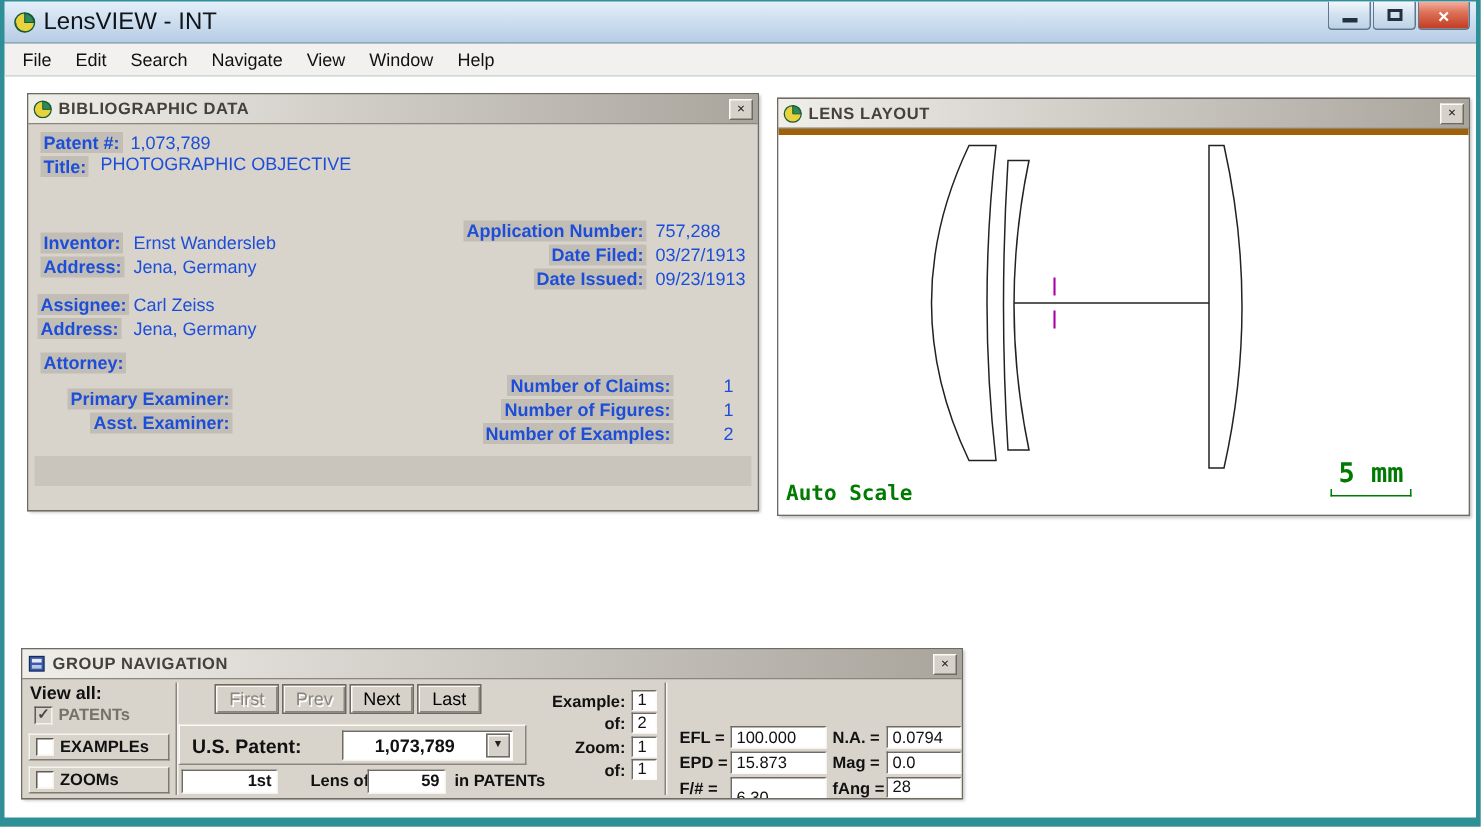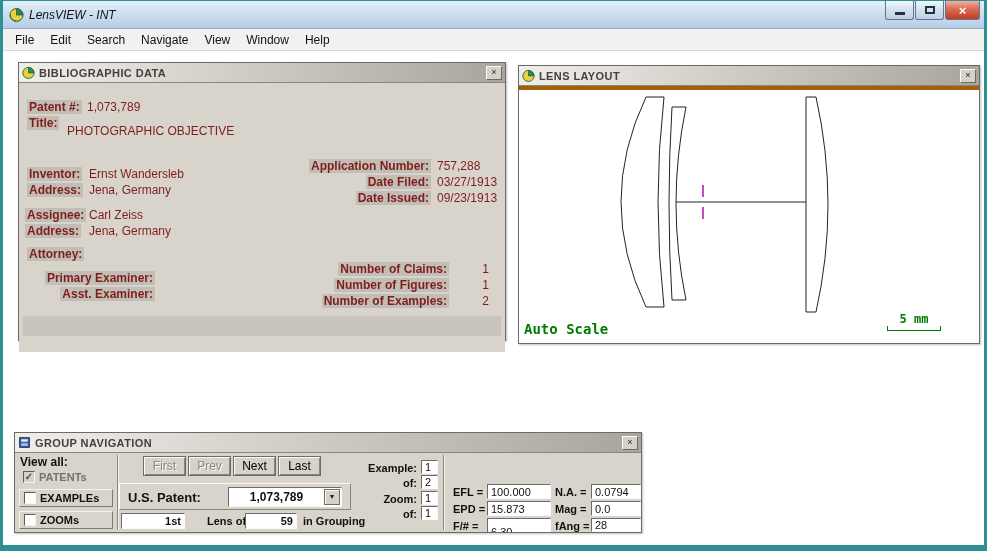--- a/index.html
+++ b/index.html
@@ -3,21 +3,21 @@
 <meta charset="utf-8">
 <style>
   *{margin:0;padding:0;box-sizing:border-box;}
   body{font-family:"Liberation Sans",sans-serif;background:#7a8a92;}
   #app{position:relative;width:987px;height:551px;background:#2e8f96;overflow:hidden;}
 
   
   .titlebar{position:absolute;left:3px;top:1px;right:3px;height:28px;
     background:linear-gradient(to bottom,#e4effa 0%,#cfdff0 45%,#b7cde5 100%);
     border-bottom:1px solid #96a8ba;display:flex;align-items:center;padding:0 6px;gap:5px;}
-  .title-text{font-size:12px;color:#10141a;font-style:italic;}
+  .title-text{font-size:16px;color:#10141a;}
   .win-controls{position:absolute;top:0;right:4px;display:flex;}
   .wc{width:29px;height:19px;border:1px solid #5f7890;border-top:none;border-radius:0 0 3px 3px;
     background:linear-gradient(to bottom,#f4f8fc,#d4e2f0 45%,#bdd2e6);margin-left:1px;position:relative;cursor:default;}
   .wc.close{width:35px;background:linear-gradient(to bottom,#f2b2a2,#dd7258 40%,#c13c22);
     color:#fff;font-weight:bold;font-size:13px;line-height:17px;text-align:center;}
   .glyph-min{position:absolute;left:9px;bottom:4px;width:10px;height:3px;background:#20313f;}
   .glyph-max{position:absolute;left:9px;top:5px;width:10px;height:8px;border:2px solid #20313f;}
 
   .menubar{position:absolute;left:3px;top:29px;right:3px;height:22px;background:#f2f1f0;
     border-bottom:1px solid #d9d7d5;display:flex;align-items:center;padding-left:4px;}
@@ -29,32 +29,32 @@
   .cwin{position:absolute;background:#d8d4cc;border:1px solid #6e6a64;box-shadow:1px 1px 2px rgba(0,0,0,.25);}
   .cwin-title{height:20px;display:flex;align-items:center;gap:4px;padding:0 3px;
     background:linear-gradient(to right,#f0eee9 0%,#a9a59d 100%);
     border-bottom:1px solid #8a867e;font-weight:bold;font-size:11px;color:#44413a;letter-spacing:.4px;}
   .cwin-title .ctitle{white-space:nowrap;}
   .cclose{margin-left:auto;width:16px;height:14px;background:#d6d2ca;border:1px solid;
     border-color:#fbfaf6 #6e6a64 #6e6a64 #fbfaf6;font-size:9px;line-height:11px;text-align:center;color:#222;cursor:default;}
   .cbody{position:relative;overflow:hidden;}
 
   
-  .biblio-body{height:257px;background:#d8d4cc;font-size:12px;color:#7f1d1d;margin-top:12px;}
+  .biblio-body{height:257px;background:#d8d4cc;font-size:12px;color:#1d4ed8;}
   .b-lbl{position:absolute;font-weight:bold;background:#c2beb5;padding:0 2px;white-space:nowrap;}
   .b-val{position:absolute;white-space:nowrap;}
   .b-strip{position:absolute;left:4px;right:4px;bottom:16px;height:20px;background:#c9c5bd;}
 
   
   .lens-body{height:257px;background:#ffffff;border-top:4px solid #a16207;}
   .lens-svg{position:absolute;left:0;top:0;}
   .auto-scale{position:absolute;left:5px;bottom:6px;color:#007a00;font-family:"DejaVu Sans Mono",monospace;
     font-weight:bold;font-size:14px;}
   .scale-widget{position:absolute;right:38px;bottom:12px;width:54px;text-align:center;}
-  .scale-text{color:#007a00;font-family:"DejaVu Sans Mono",monospace;font-weight:bold;font-size:12px;}
+  .scale-text{color:#007a00;font-family:"DejaVu Sans Mono",monospace;font-weight:bold;font-size:18px;}
   .scale-bar{height:5px;border-left:1px solid #007a00;border-right:1px solid #007a00;border-bottom:1px solid #007a00;}
 
   
   .gnav-body{height:79px;background:#d8d4cc;font-size:11px;color:#111;}
   .ga-title-lbl{position:absolute;font-weight:bold;font-size:12px;white-space:nowrap;}
   .cb-row{position:absolute;display:flex;align-items:center;gap:4px;font-size:11px;font-weight:bold;white-space:nowrap;}
   .cb{width:12px;height:12px;background:#fff;border:1px solid;border-color:#5f5b55 #f5f3ee #f5f3ee #5f5b55;
     font-size:10px;line-height:10px;text-align:center;color:#222;flex:0 0 auto;}
   .cb.disabled{background:#d6d2ca;color:#4a473f;}
   .dim-label{color:#76726a;}
@@ -123,21 +123,21 @@
           </svg>
         </span>
         <span class="ctitle">BIBLIOGRAPHIC DATA</span>
         <button class="cclose">×</button>
       </div>
       <div class="cbody biblio-body">
         <span class="b-lbl" style="left:8px;top:5px;">Patent #:</span>
         <span class="b-val" style="left:68px;top:5px;">1,073,789</span>
 
         <span class="b-lbl" style="left:8px;top:21px;">Title:</span>
-        <span class="b-val" style="left:48px;top:29px;">PHOTOGRAPHIC OBJECTIVE</span>
+        <span class="b-val" style="left:48px;top:19px;">PHOTOGRAPHIC OBJECTIVE</span>
 
         <span class="b-lbl" style="right:74px;top:64px;">Application Number:</span>
         <span class="b-val" style="left:418px;top:64px;">757,288</span>
 
         <span class="b-lbl" style="left:8px;top:72px;">Inventor:</span>
         <span class="b-val" style="left:70px;top:72px;">Ernst Wandersleb</span>
 
         <span class="b-lbl" style="right:74px;top:80px;">Date Filed:</span>
         <span class="b-val" style="left:418px;top:80px;">03/27/1913</span>
 
@@ -251,21 +251,21 @@
           </div>
         </div>
 
         <div class="ga-field r b" style="left:106px;top:60px;width:64px;height:16px;">
           <span>1st</span>
         </div>
         <span class="ga-lbl" style="left:192px;top:62px;">Lens of</span>
         <div class="ga-field r b" style="left:230px;top:60px;width:52px;height:16px;">
           <span>59</span>
         </div>
-        <span class="ga-lbl" style="left:288px;top:62px;">in Grouping</span>
+        <span class="ga-lbl" style="left:288px;top:62px;">in PATENTs</span>
 
         <span class="ga-lbl r" style="left:330px;top:9px;width:72px;">Example:</span>
         <div class="ga-field" style="left:406px;top:7px;width:17px;height:14px;">
           <span>1</span>
         </div>
         <span class="ga-lbl r" style="left:330px;top:24px;width:72px;">of:</span>
         <div class="ga-field" style="left:406px;top:22px;width:17px;height:14px;">
           <span>2</span>
         </div>
         <span class="ga-lbl r" style="left:330px;top:40px;width:72px;">Zoom:</span>

